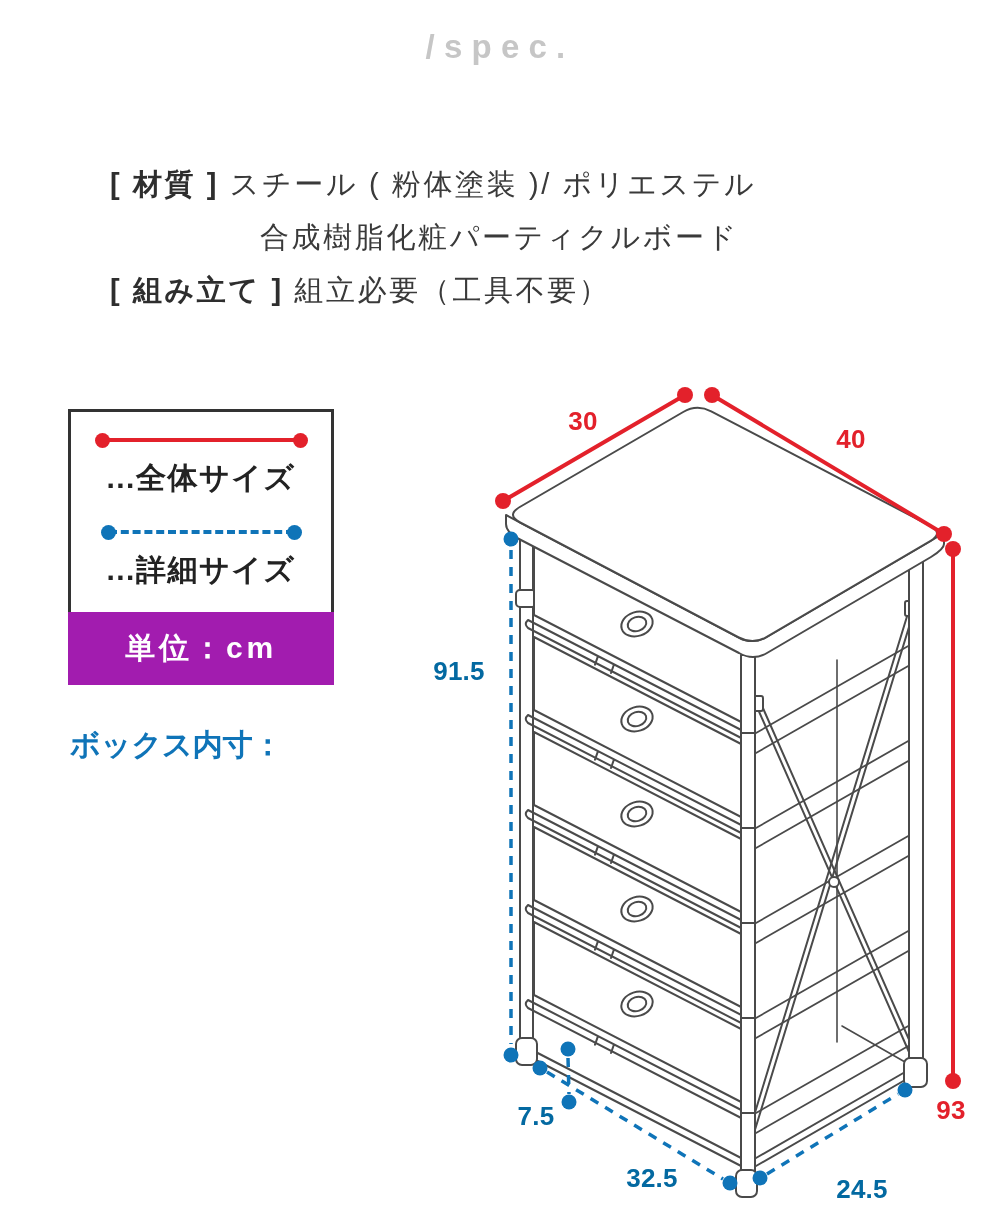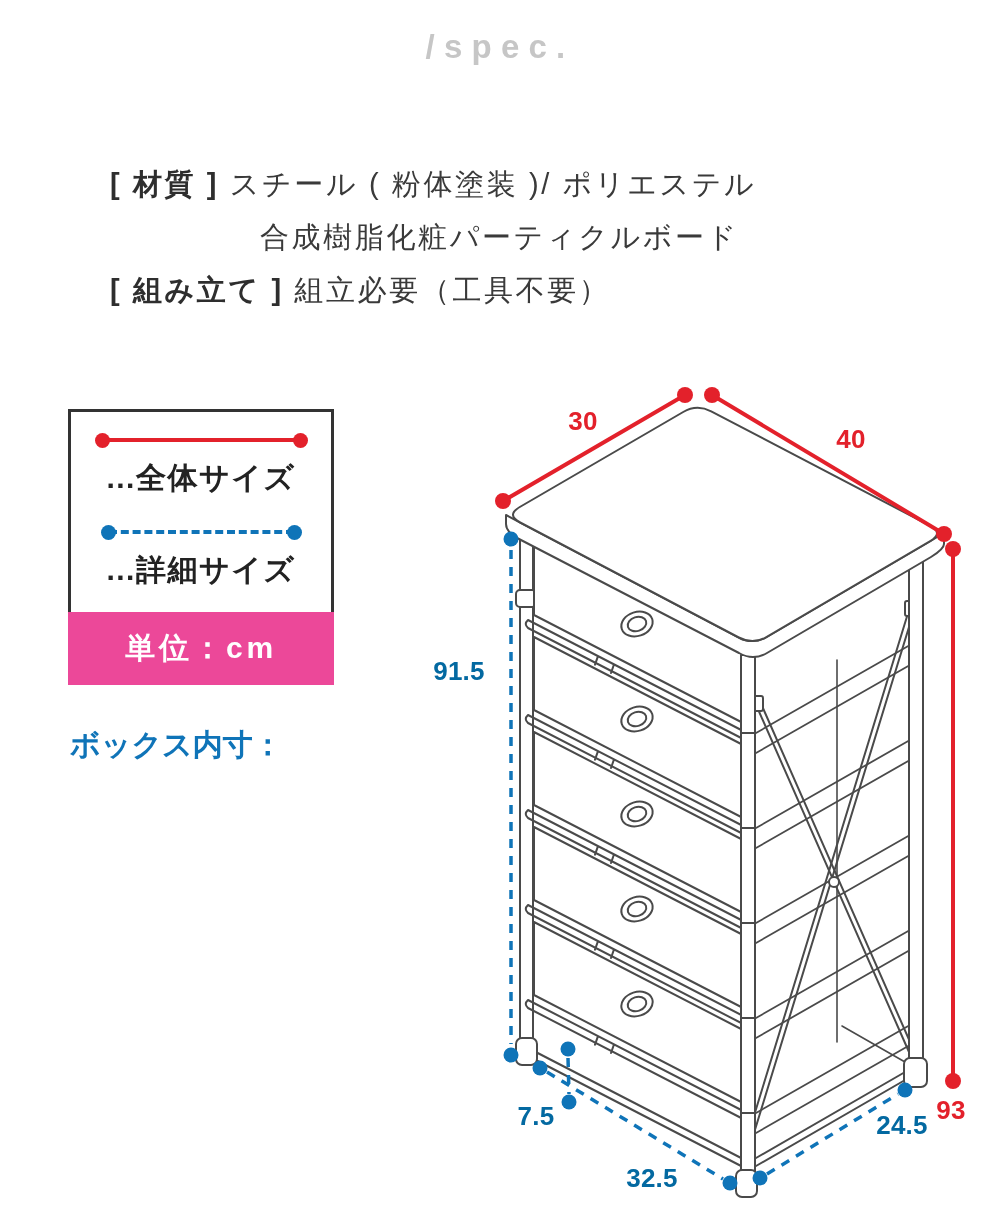--- a/index.html
+++ b/index.html
@@ -37,21 +37,21 @@
   .lg-dot.blue{background:#0f74b8;}
   .lg-dot.left{left:-8px;}
   .lg-dot.right{right:-8px;}
   .lg-label{
     position:absolute;left:0;width:100%;text-align:center;
     font-size:30px;font-weight:700;color:#222;letter-spacing:0.05em;white-space:nowrap;
   }
   .lg-label.one{top:46px;}
   .lg-label.two{top:138px;}
   .lg-unit{
-    position:absolute;left:-3px;bottom:-3px;width:266px;height:73px;background:#ec4899;
+    position:absolute;left:-3px;bottom:-3px;width:266px;height:73px;background:#a21caf;
     color:#fff;font-size:30px;font-weight:700;letter-spacing:0.12em;
     display:flex;align-items:center;justify-content:center;white-space:nowrap;
   }
   
   .box-note{position:absolute;left:70px;top:722px;color:#0f74b8;font-weight:700;white-space:nowrap;}
   .box-note .bn1{font-size:30px;line-height:46px;}
   .box-note .bn2{font-size:30px;line-height:46px;letter-spacing:0.02em;}
   
   .diagram-svg{position:absolute;left:0;top:0;width:1000px;height:1227px;}
   
@@ -212,15 +212,15 @@
       </g>
     </g>
   </svg>
 
   <div class="dim red" style="left:583px;top:421px;">30</div>
   <div class="dim red" style="left:851px;top:439px;">40</div>
   <div class="dim blue" style="left:459px;top:671px;">91.5</div>
   <div class="dim red" style="left:951px;top:1110px;">93</div>
   <div class="dim blue" style="left:536px;top:1116px;">7.5</div>
   <div class="dim blue" style="left:652px;top:1178px;">32.5</div>
-  <div class="dim blue" style="left:862px;top:1125px;margin-left:40px;">24.5</div>
+  <div class="dim blue" style="left:862px;top:1189px;">24.5</div>
 
 </div>
 
 </body></html>

